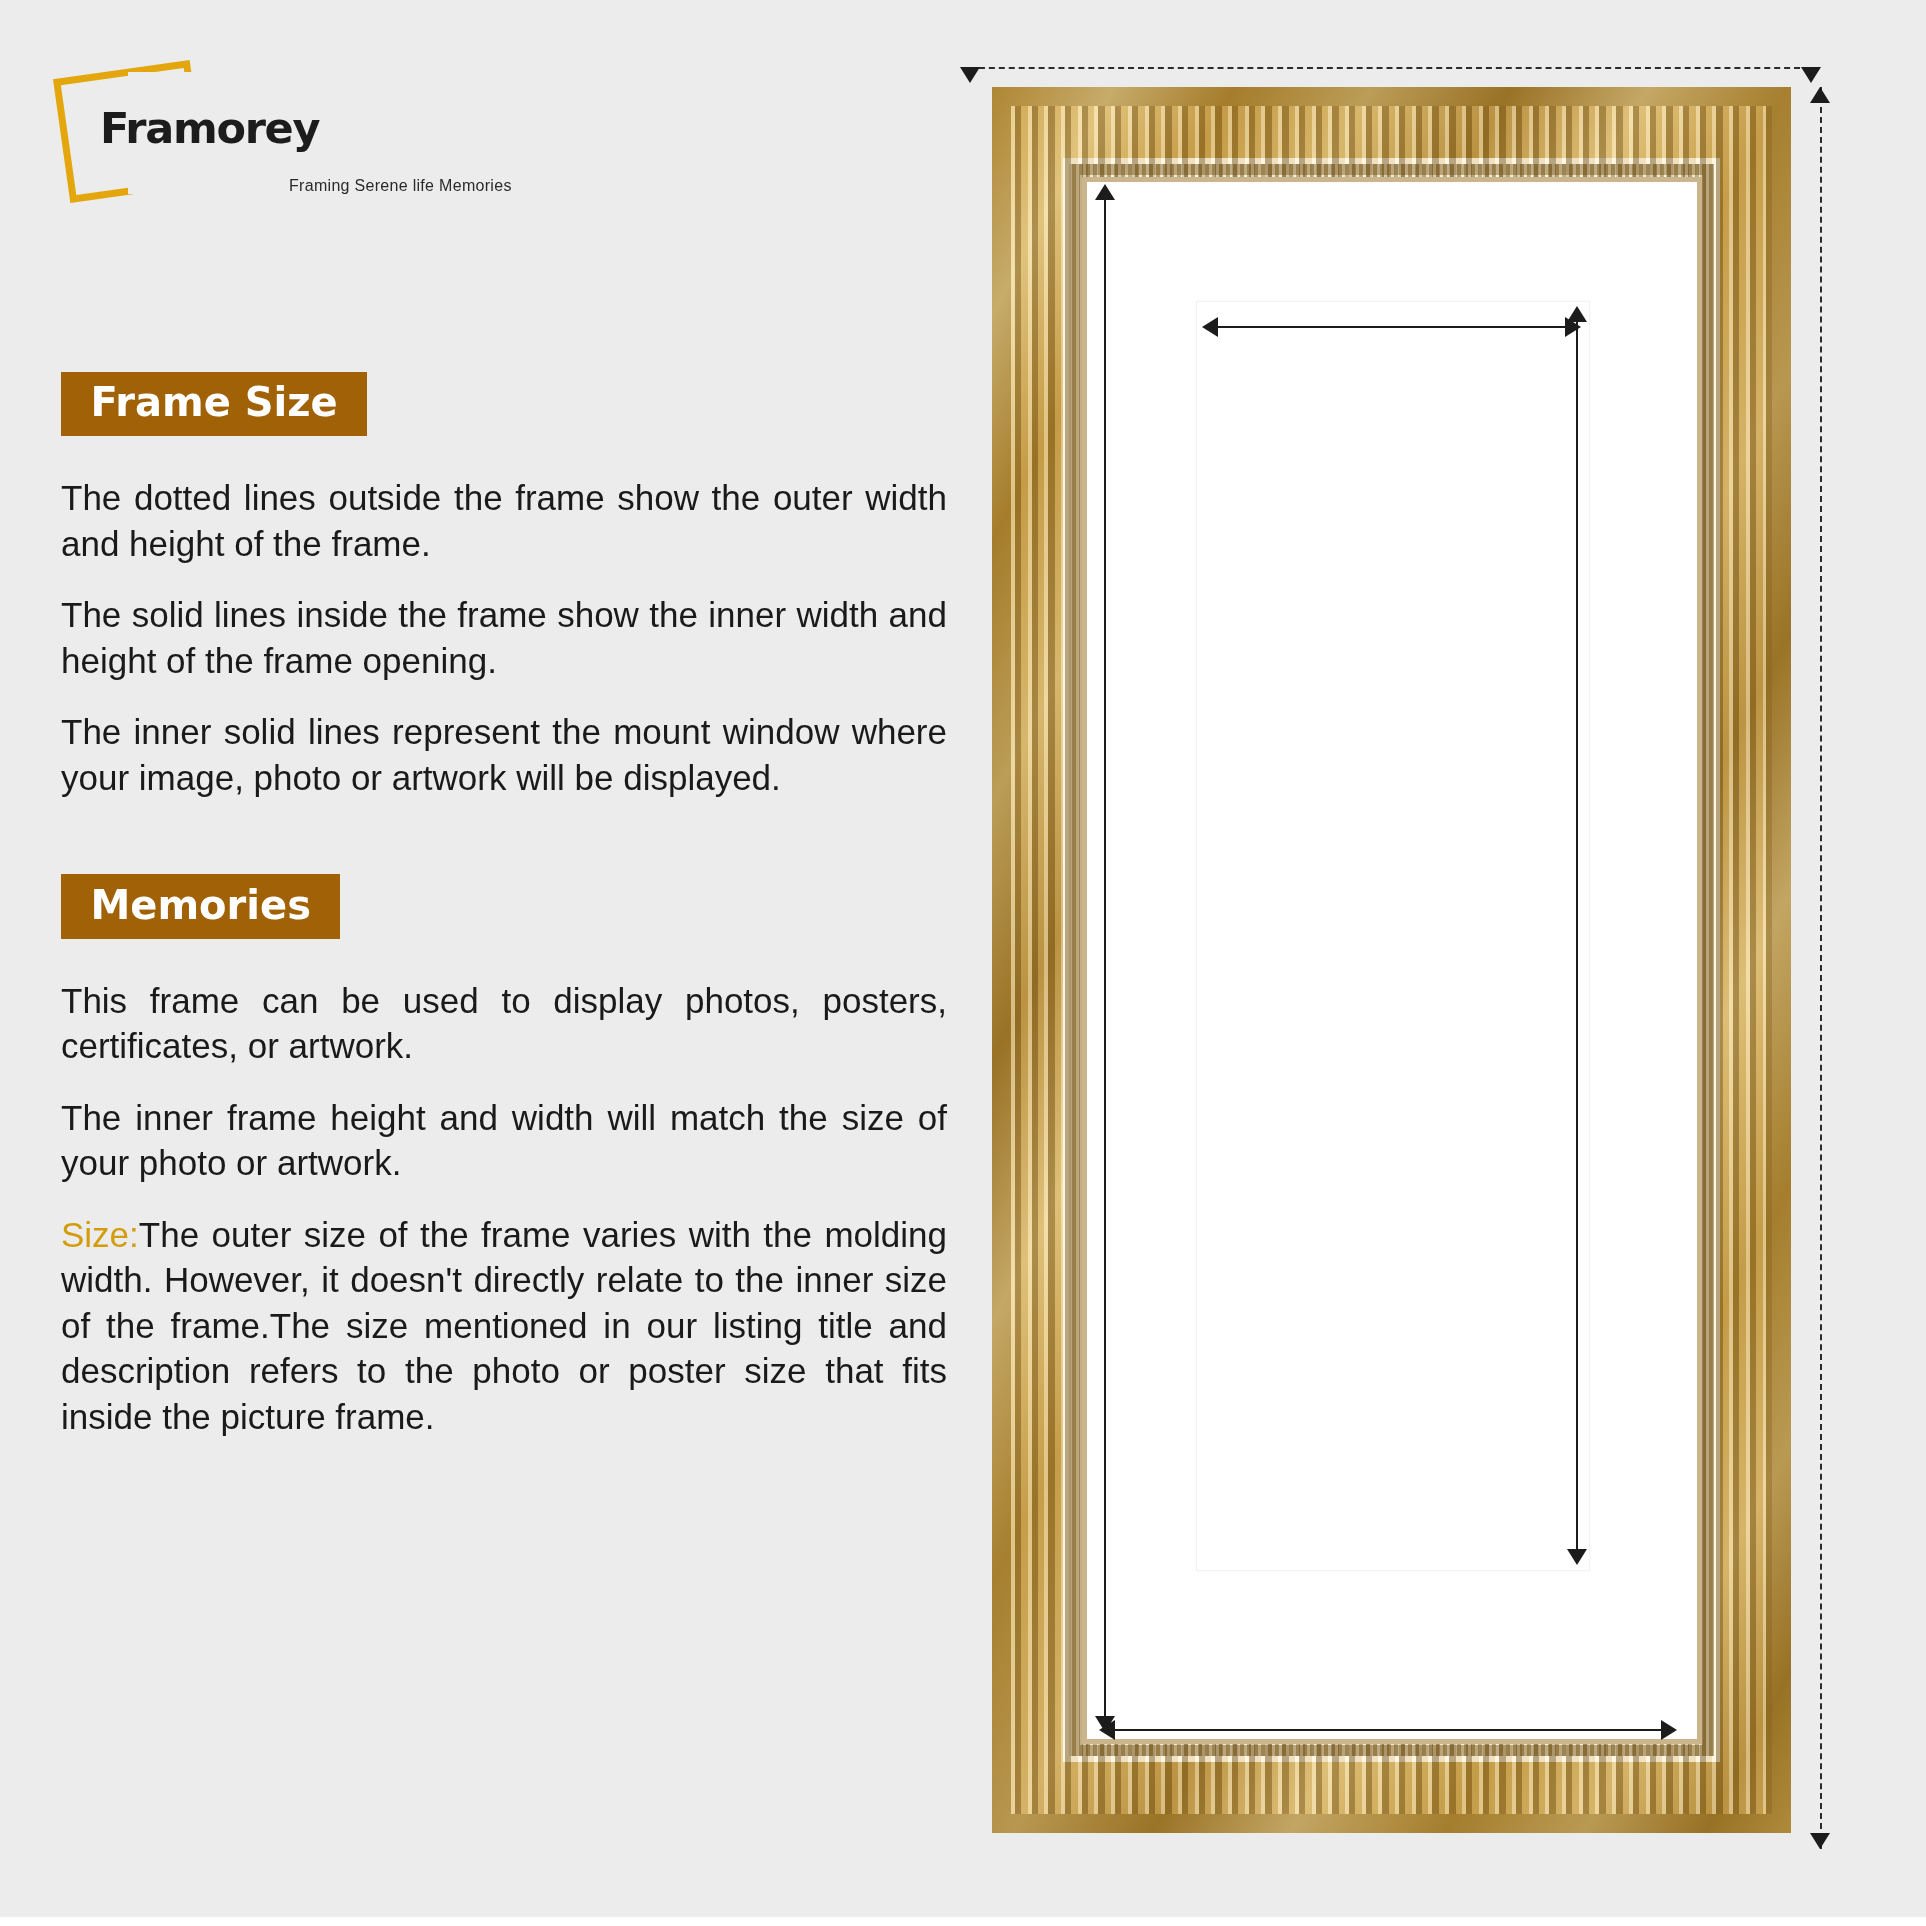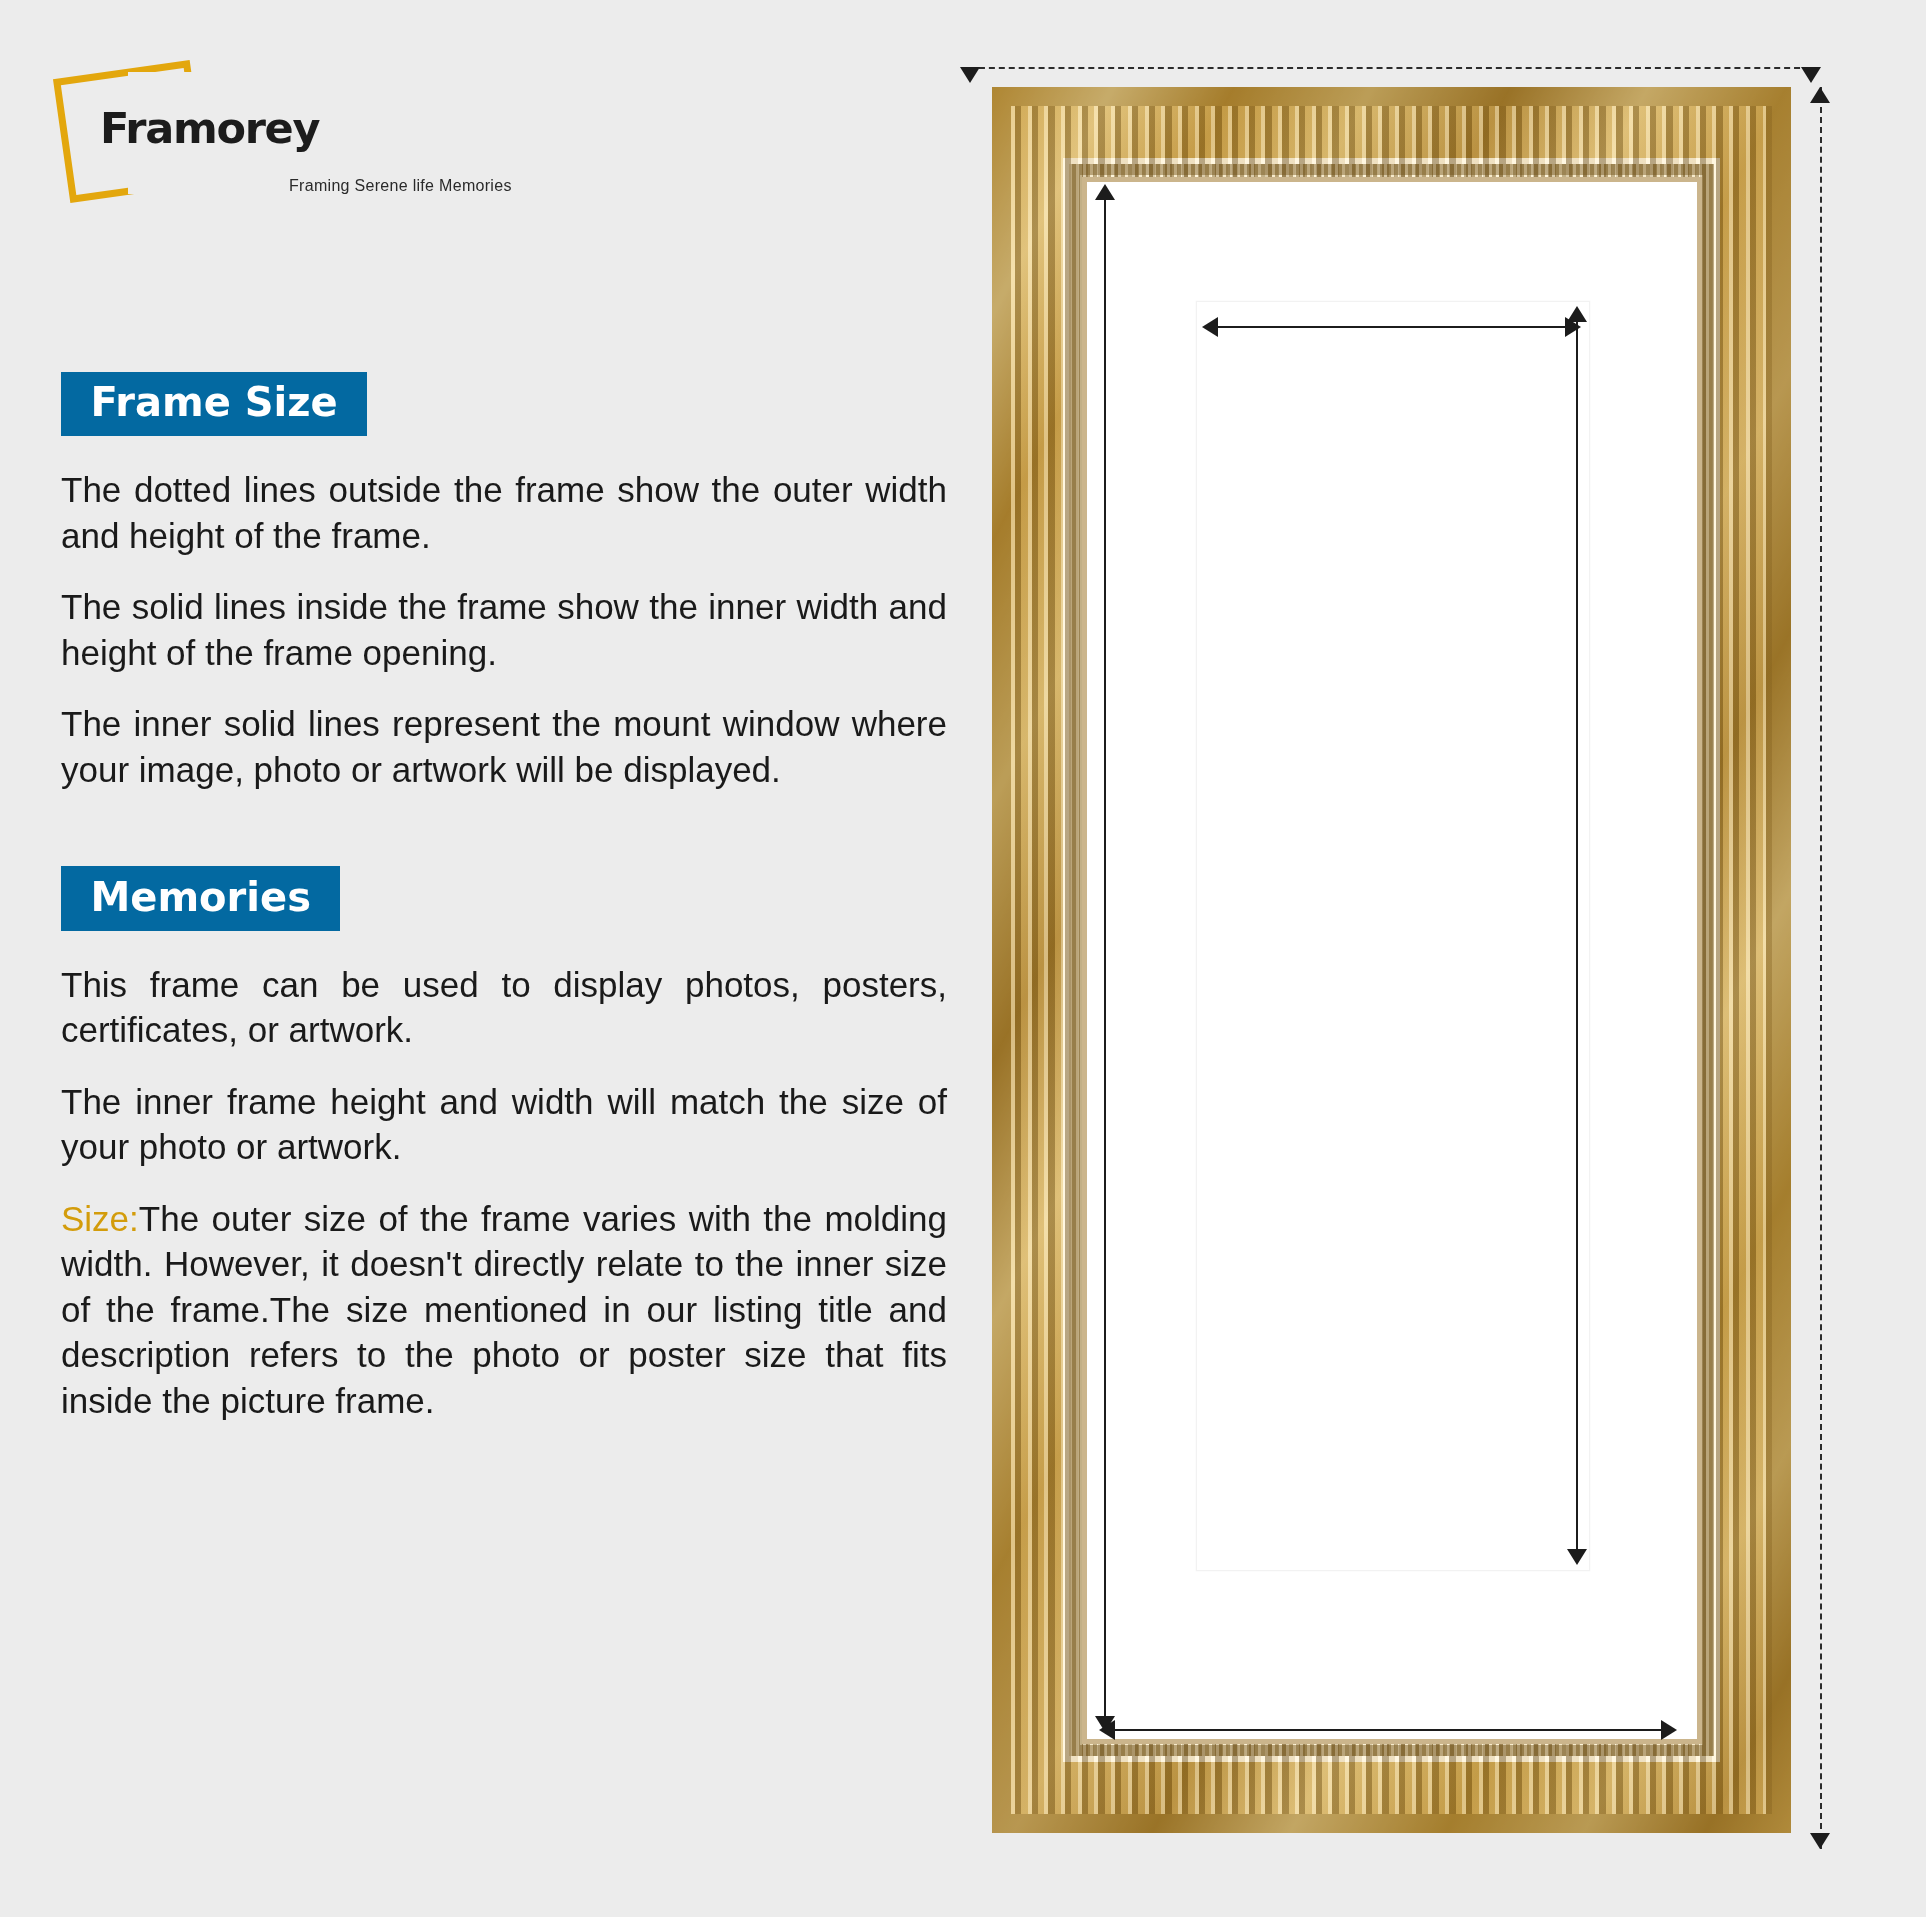--- a/index.html
+++ b/index.html
@@ -72,38 +72,38 @@
 
   
   #text-col {
     position: absolute;
     left: 61px;
     top: 372px;
     width: 899px;
   }
   .section-badge {
     display: inline-block;
-    background: #0369a1;
+    background: #a16207;
     color: #ffffff;
     font-size: 40px;
     font-weight: bold;
     padding: 10.3px 29.5px 14px 29.5px;
     line-height: 1;
     font-family: "DejaVu Sans", sans-serif;
   }
   .para {
     font-size: 35px;
     line-height: 1.30;
     color: #1a1a1a;
     margin: 26px 0 0 0;
     text-align: justify;
     font-family: "Liberation Sans", sans-serif;
     max-width: 886px;
   }
-  .para.first { margin-top: 31px; }
+  .para.first { margin-top: 39px; }
   #block2 { margin-top: 74px; }
   .note-label {
     color: #d39c0b;
     font-weight: normal;
   }
 
   
   #frame-area {
     position: absolute;
     left: 950px;

